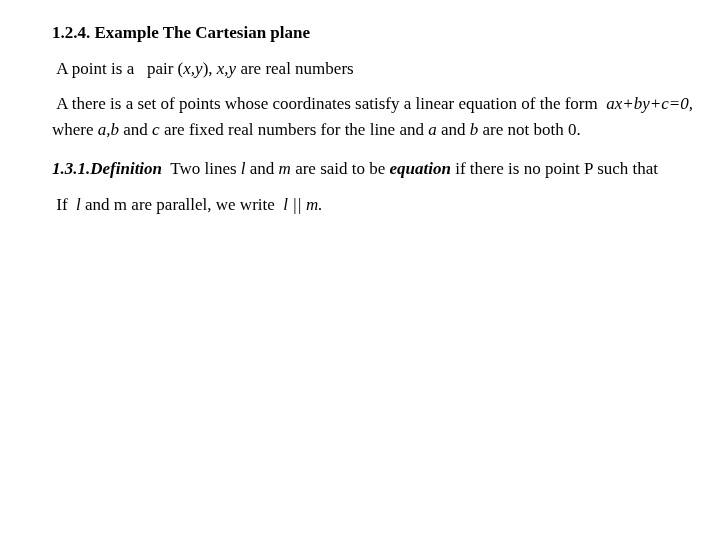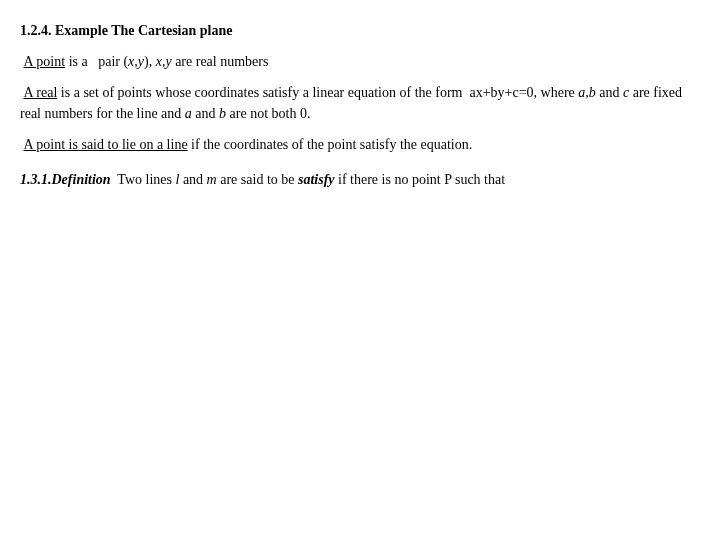--- a/index.html
+++ b/index.html
@@ -34,28 +34,29 @@
     }
 
     .subsection-title {
       font-weight: bold;
       font-size: 17px;
       margin-bottom: 8px;
     }
 
     .paragraph {
       margin-bottom: 10px;
-      font-size: 14px;
+      font-size: 17px;
+      margin-left: 32px;
     }
 
     .underline {
-      text-decoration: underline;
     }
 
     .italic {
+      font-style: italic;
       text-align: center;
     }
 
     .bold {
       font-weight: bold;
       font-style: italic;
     }
 
     em {
     }
@@ -68,30 +69,30 @@
   <div class="section">
     <div class="paragraph section-title">
       <span>1.2.4. Example</span><span>  The Cartesian plane</span>
     </div>
 
     <div class="paragraph">
       &nbsp;<span class="underline">A point</span> is a &nbsp; pair (<em>x,y</em>), <em>x,y</em> are real numbers
     </div>
 
     <div class="paragraph">
-      &nbsp;<span class="underline">A real</span> is a set of points whose coordinates satisfy a linear equation of the form &nbsp;<span class="italic">ax+by+c=0,</span> where <em>a,b</em> and <em>c</em> are fixed real numbers for the line and <em>a</em> and <em>b</em> are not both 0.
+      &nbsp;<span class="underline">A there</span> is a set of points whose coordinates satisfy a linear equation of the form &nbsp;<span class="italic">ax+by+c=0,</span> where <em>a,b</em> and <em>c</em> are fixed real numbers for the line and <em>a</em> and <em>b</em> are not both 0.
     </div>
 
-    <div class="paragraph">
-      &nbsp;<span class="underline">A point is said to lie on a line</span> if the coordinates of the point satisfy the equation.
-    </div>
   </div>
 
   <div class="section">
 
     <div class="paragraph">
-      <span class="bold">1.3.1.Definition</span>&nbsp; Two lines <em>l</em> and <em>m</em> are said to be <span class="bold">satisfy</span> if there is no point P such that
+      <span class="bold">1.3.1.Definition</span>&nbsp; Two lines <em>l</em> and <em>m</em> are said to be <span class="bold">equation</span> if there is no point P such that
     </div>
 
 
+    <div class="paragraph">
+      &nbsp;If &nbsp;<em>l</em> and m are parallel, we write &nbsp;<em>l || m.</em>
+    </div>
   </div>
 
 </div>
 
 </body></html>

